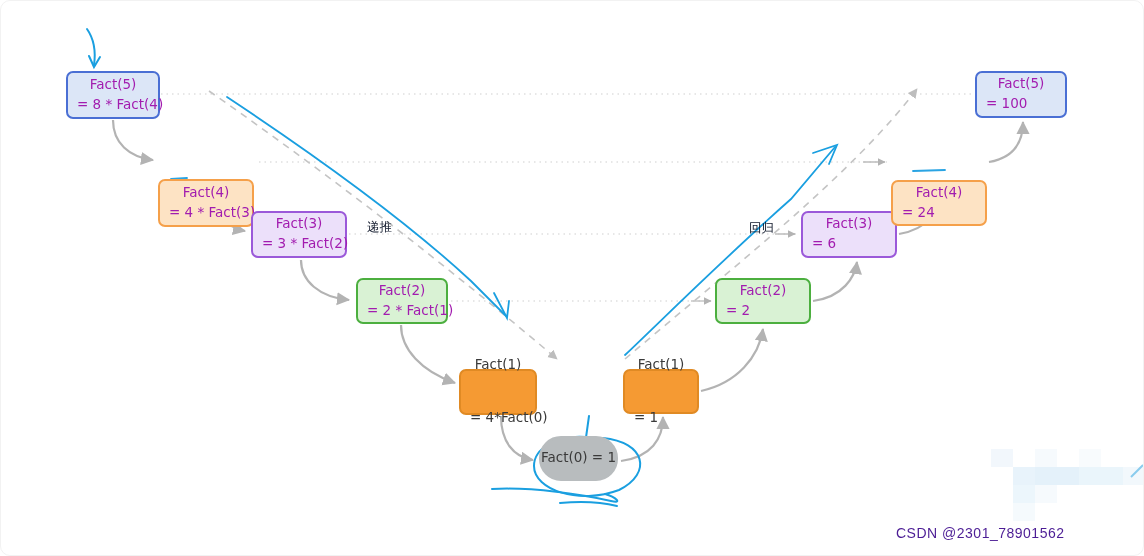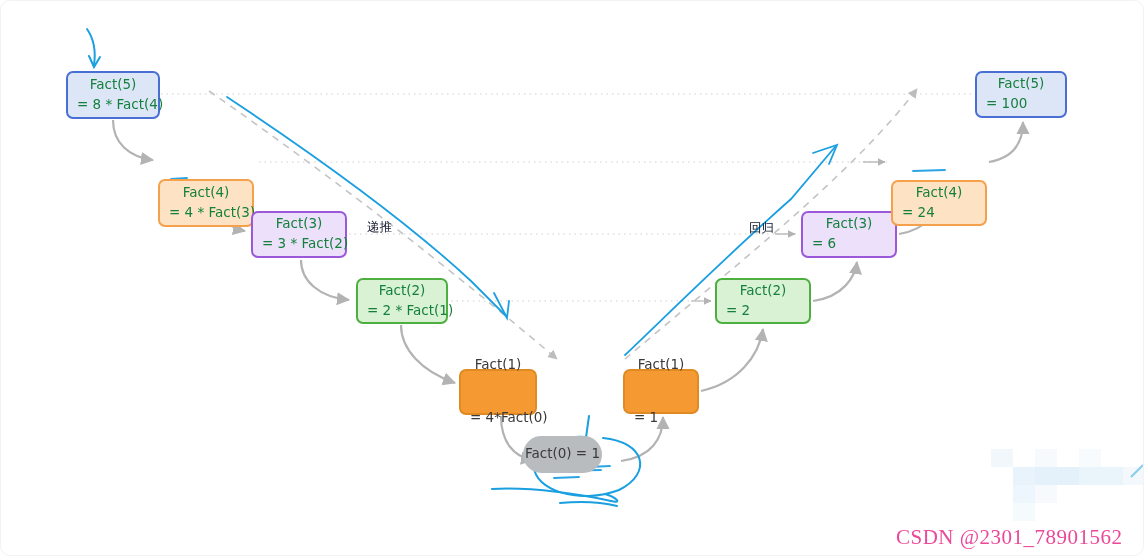--- a/index.html
+++ b/index.html
@@ -22,21 +22,21 @@
     position: absolute;
     box-sizing: border-box;
     border-radius: 7px;
     border-width: 2px;
     border-style: solid;
     display: flex;
     flex-direction: column;
     justify-content: center;
     padding: 4px 9px 5px 9px;
     font-size: 13.5px;
-    color: #15803d;
+    color: #a21caf;
     line-height: 1.45;
   }
   .node .ln1 { text-align: center; white-space: nowrap; }
   .node .ln2 { text-align: left;   white-space: nowrap; }
   .node.single {
     justify-content: center;
     align-items: center;
   }
   .node.single .ln1 { text-align: center; }
 
@@ -56,24 +56,24 @@
 
   svg.overlay {
     position: absolute;
     left: 0; top: 0;
     width: 1144px;
     height: 556px;
     pointer-events: none;
   }
   .wm {
     position: absolute;
-    font-size: 21px;
-    color: #ec4899;
+    font-size: 14px;
+    color: #4c1d95;
     letter-spacing: 0.5px;
-    font-family: Liberation Serif, serif;
+    font-family: Liberation Sans, sans-serif;
     white-space: nowrap;
   }
   .wm-blocks {
     position: absolute;
     opacity: 0.55;
   }
 </style>
 </head>
 <body>
 
@@ -214,21 +214,21 @@
   <div class="node n-green" style="left:355px; top:277px; width:92px; height:46px;">
     <div class="ln1">Fact(2)</div>
     <div class="ln2">= 2 * Fact(1)</div>
   </div>
 
   <div class="node n-orange-solid" style="left:458px; top:368px; width:78px; height:46px;">
     <div class="ln1">Fact(1)</div>
     <div class="ln2">= 4*Fact(0)</div>
   </div>
 
-  <div class="node n-gray single" style="left:522px; top:435px; width:79px; height:37px;border-radius:22px;">
+  <div class="node n-gray single" style="left:538px; top:435px; width:79px; height:45px;border-radius:22px;">
     <div class="ln1">Fact(0)  = 1</div>
   </div>
 
   <div class="node n-orange-solid" style="left:622px; top:368px; width:76px; height:45px;">
     <div class="ln1">Fact(1)</div>
     <div class="ln2">= 1</div>
   </div>
 
   <div class="node n-green" style="left:714px; top:277px; width:96px; height:46px;">
     <div class="ln1">Fact(2)</div>

